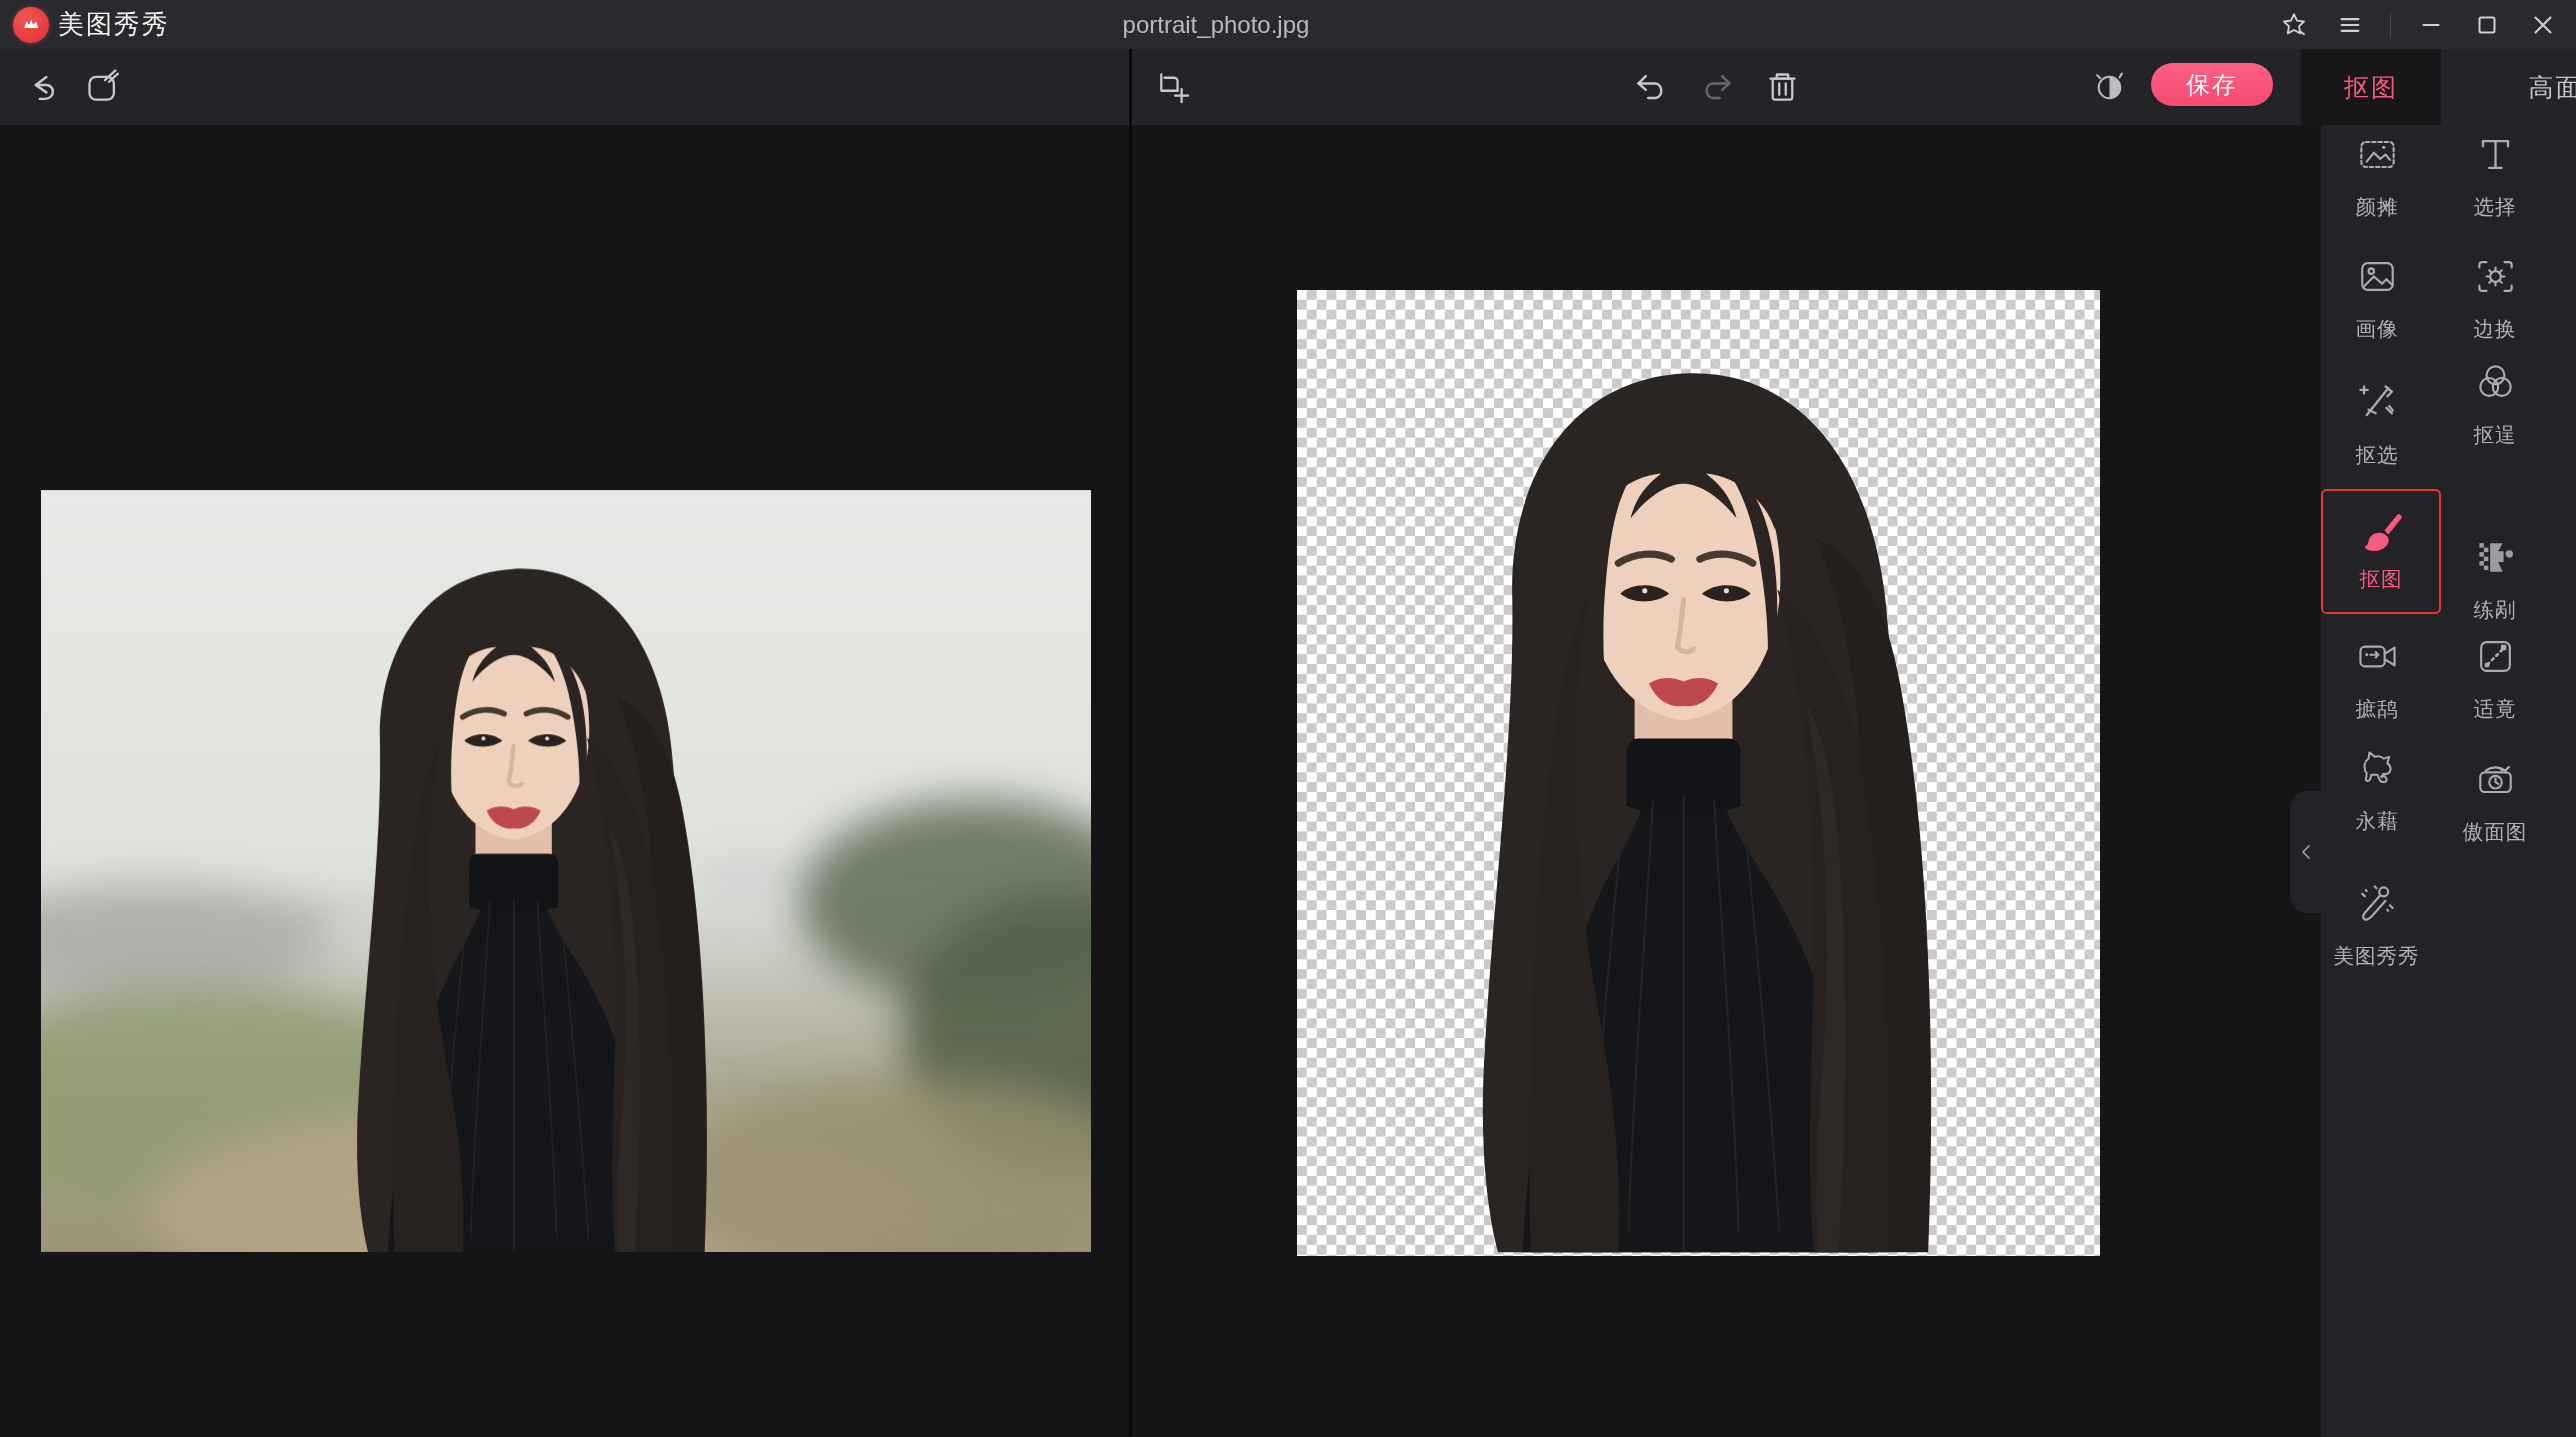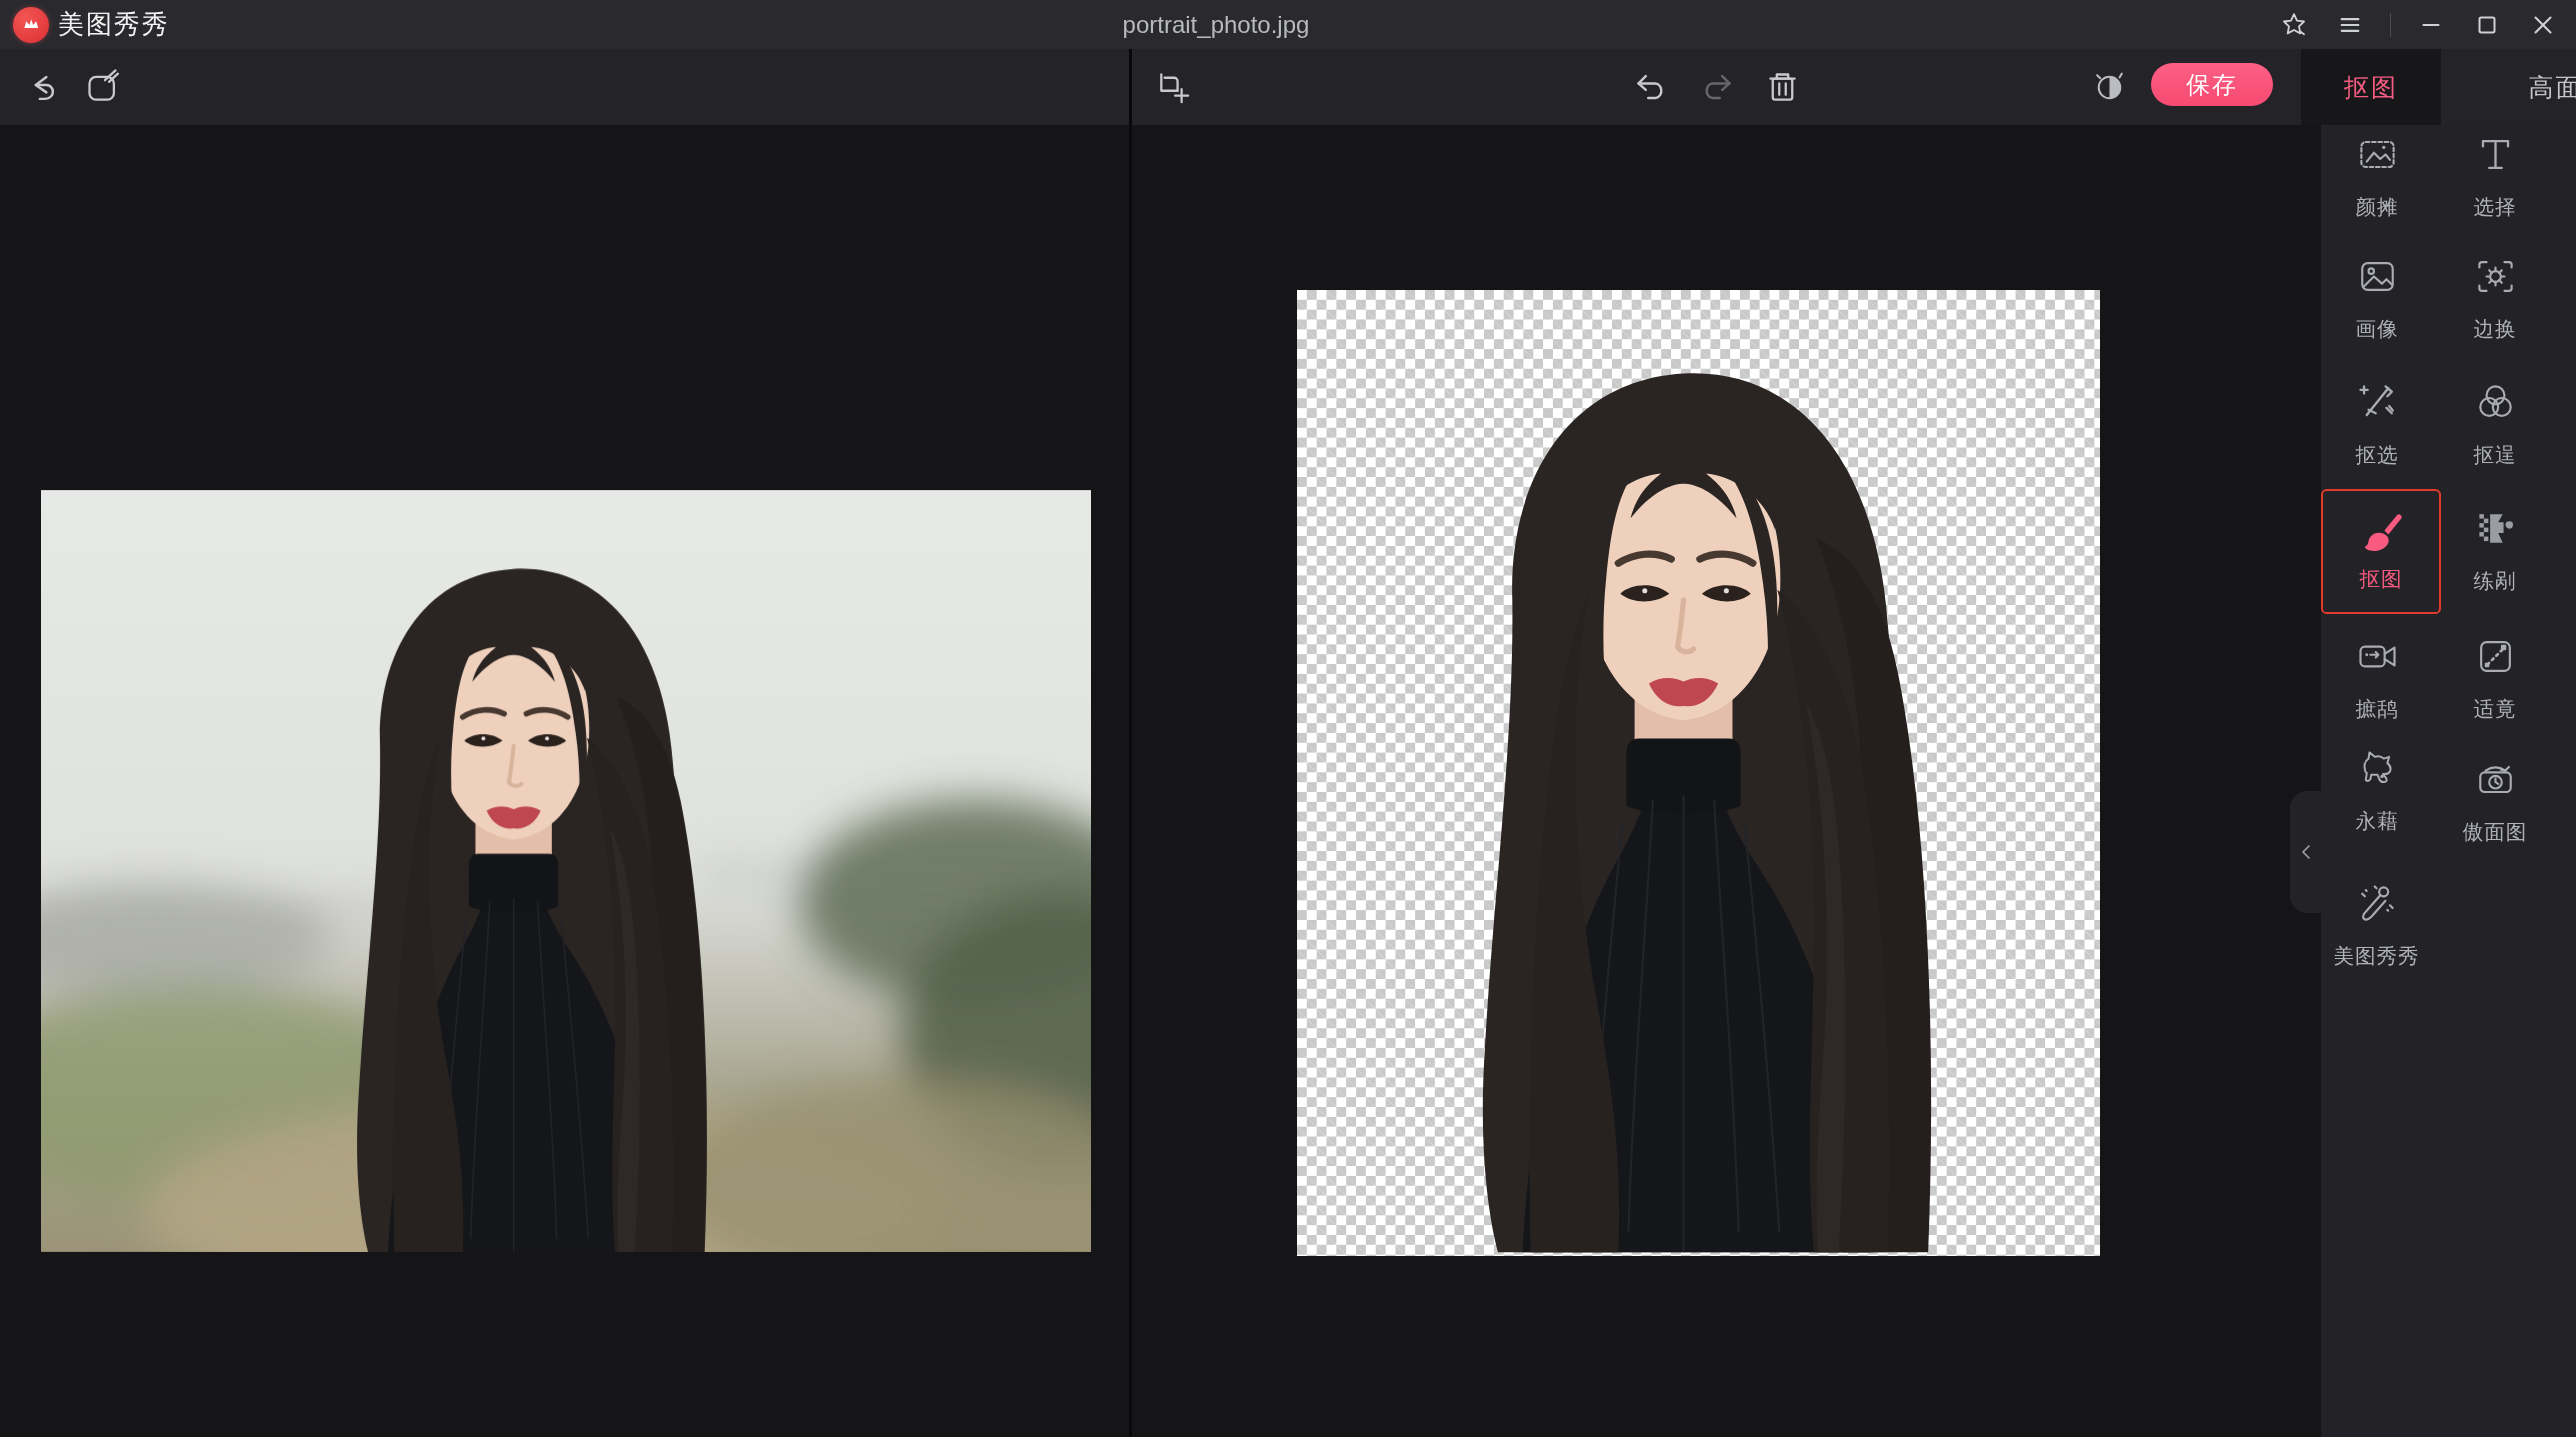--- a/index.html
+++ b/index.html
@@ -258,37 +258,37 @@
 
   <div class="tile" style="left:2319px;top:381px">
     <svg width="43" height="43" viewBox="0 0 48 48" fill="none" stroke="#a9acb2" stroke-width="2.6" stroke-linecap="round" stroke-linejoin="round">
       <path d="M9 6 V14 M5 10 H13"></path>
         <path d="M12 38 L36 8"></path>
         <path d="M33 6 L40 12 L35 17"></path>
         <path d="M14 32 L22 36 M34 30 L40 36 M37 28 L41 33"></path>
     </svg>
     <div class="lbl">抠选</div>
   </div>
-  <div class="tile" style="left:2437px;top:381px">
+  <div class="tile" style="left:2437px;top:361px">
     <svg width="43" height="43" viewBox="0 0 48 48" fill="none" stroke="#a9acb2" stroke-width="2.4">
       <circle cx="24" cy="16" r="10"></circle>
         <circle cx="17" cy="29" r="10"></circle>
         <circle cx="31" cy="29" r="10"></circle>
     </svg>
     <div class="lbl">抠逞</div>
   </div>
 
   <div class="tile sel">
     <svg width="47" height="47" viewBox="0 0 48 48">
       <path d="M27 21 L40 5 C42 3 46 6 44 9 L31 25 Z" fill="#f85a80"></path>
       <path d="M13 27 C18 21 27 23 30 27 C34 32 29 40 20 41.5 C12 43 5.5 39 7.5 37 C12 35 9.5 30.5 13 27 Z" fill="#f85a80"></path>
     </svg>
     <div class="lbl">抠图</div>
   </div>
-  <div class="tile" style="left:2437px;top:507px">
+  <div class="tile" style="left:2437px;top:536px">
     <svg width="43" height="43" viewBox="0 0 48 48">
       <g fill="#9a9da3">
         <rect x="6" y="8" width="5" height="5"></rect>
           <rect x="11" y="13" width="5" height="5"></rect>
           <rect x="6" y="18" width="5" height="5"></rect>
         <rect x="11" y="23" width="5" height="5"></rect>
           <rect x="6" y="28" width="5" height="5"></rect>
           <rect x="11" y="33" width="5" height="5"></rect>
         <path d="M18 8 H32 L27 17 H33 V29 H27 L32 40 H18 Z"></path>
         <path d="M36 17 C41 14 45 17 43 22 C41 26 36 24 35 20 Z"></path>

